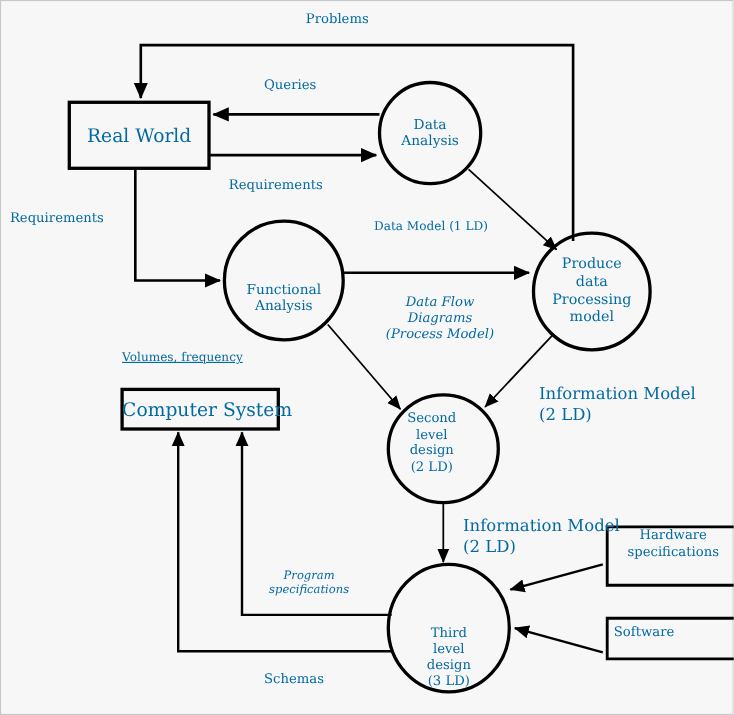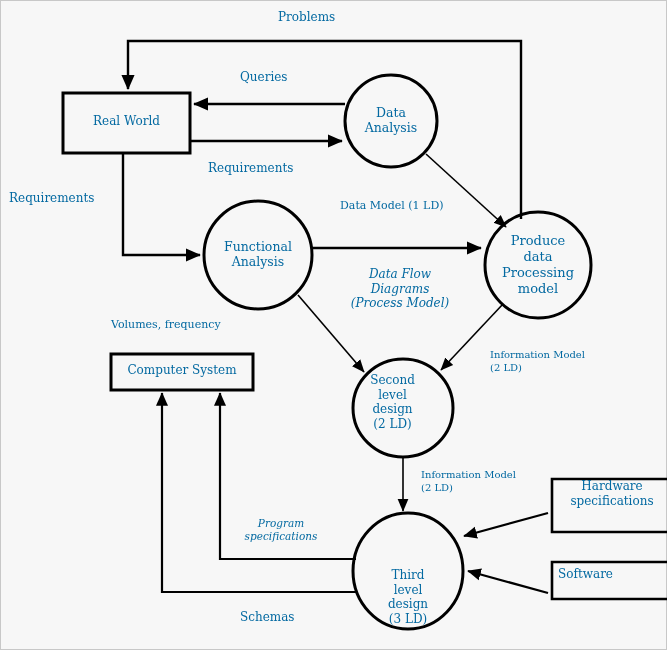--- a/index.html
+++ b/index.html
@@ -40,29 +40,29 @@
     pointer-events: none;
   }
   .node-label {
     text-align: center;
     font-size: 12.5px;
   }
   .edge-label {
     font-size: 12px;
   }
   .edge-label.small {
-    font-size: 10px;
+    font-size: 15px;
     line-height: 1.25;
   }
   .edge-label.ctr {
     text-align: center;
     font-style: italic;
   }
   .box-label {
-    font-size: 12px;
+    font-size: 17px;
     text-align: center;
   }
 </style>
 </head>
 <body>
 
 <div id="diagram-root">
 
   <svg id="flow-svg" viewBox="0 0 667 650" xmlns="http://www.w3.org/2000/svg">
     <defs>
@@ -117,21 +117,21 @@
     <path d="M 355 558 L 219 558 L 219 392" fill="none" stroke="#000" stroke-width="2.2" marker-end="url(#arrow)"></path>
 
     <path d="M 355 591 L 161 591 L 161 392" fill="none" stroke="#000" stroke-width="2.2" marker-end="url(#arrow)"></path>
   </svg>
 
   <div class="node-label box-label" style="left:62px; top:113px; width:127px;">Real World</div>
 
   <div class="node-label" style="left:340px; top:104px; width:100px;">Data
 Analysis</div>
 
-  <div class="node-label" style="left:199px; top:238px; width:116px;">Functional
+  <div class="node-label" style="left:199px; top:254px; width:116px;">Functional
 Analysis</div>
 
   <div class="node-label" style="left:488px; top:232px; width:98px; font-size:13px;">Produce
 data
 Processing
 model</div>
 
   <div class="node-label" style="left:354px; top:372px; width:75px; font-size:12px;">Second
 level
 design
@@ -162,20 +162,20 @@
   <div class="edge-label ctr" style="left:339px; top:266px; width:120px;">Data Flow
 Diagrams
 (Process Model)</div>
 
   <div class="edge-label small" style="left:489px; top:348px;">Information Model
 (2 LD)</div>
 
   <div class="edge-label small" style="left:420px; top:468px;">Information Model
 (2 LD)</div>
 
-  <div class="edge-label" style="left:110px; top:317px; font-size:11px;">Volumes, frequency</div>
+  <div class="edge-label" style="left:110px; top:317px; font-size:11px;text-decoration:underline;">Volumes, frequency</div>
 
   <div class="edge-label ctr" style="left:226px; top:516px; width:108px; font-size:10.5px;">Program
 specifications</div>
 
   <div class="edge-label" style="left:239px; top:609px;">Schemas</div>
 
 </div>
 
 </body></html>

